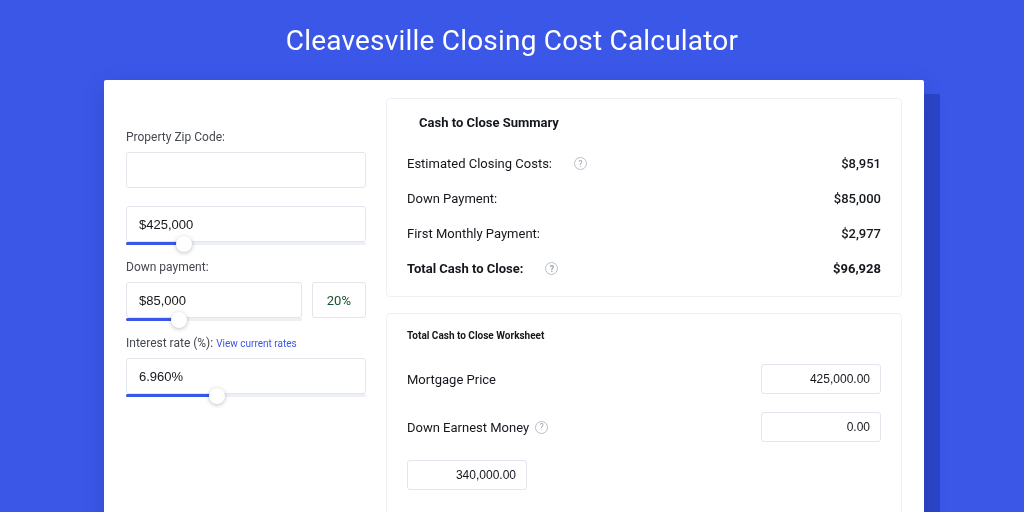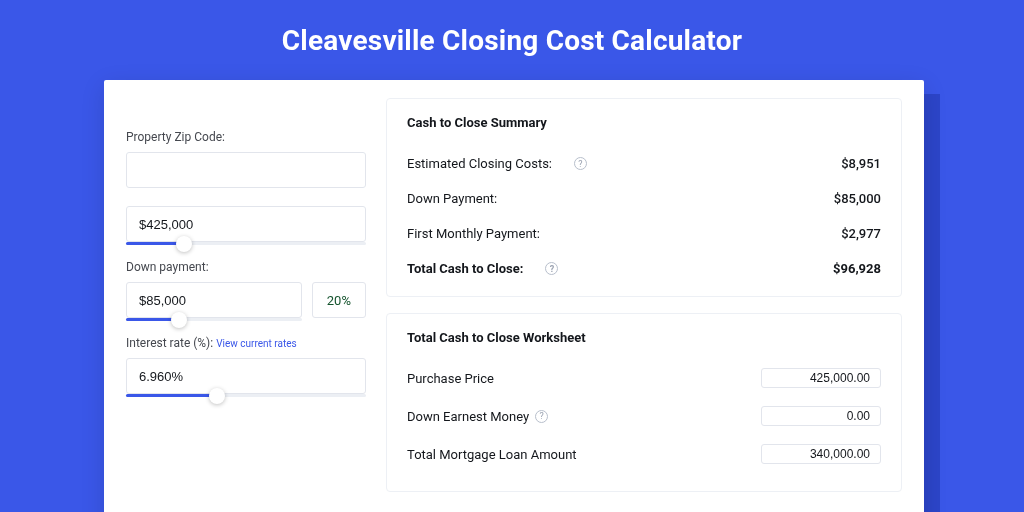--- a/index.html
+++ b/index.html
@@ -6,21 +6,21 @@
   html, body { width: 1024px; height: 512px; overflow: hidden; }
   body {
     font-family: -apple-system, BlinkMacSystemFont, "Segoe UI", Roboto, "Helvetica Neue", Arial, sans-serif;
     background: #3a57e8;
     color: #14171c;
   }
   .page-title {
     text-align: center;
     color: #fff;
     font-size: 28px;
-    font-weight: 700;
+    font-weight: 400;
     padding: 24px 0 20px 0;
     letter-spacing: 0.2px;
   }
   .shadow-card {
     position: absolute;
     left: 120px;
     top: 94px;
     width: 820px;
     height: 500px;
     background: #2c45c9;
@@ -122,20 +122,21 @@
     border: 1px solid #edf0f5;
     border-radius: 4px;
     background: #fff;
     padding: 16px 20px 10px 20px;
   }
   .panel-title {
     font-size: 13px;
     font-weight: 700;
     color: #14171c;
     margin-bottom: 16px;
+    margin-left: 12px;
   }
   .row {
     display: flex;
     justify-content: space-between;
     align-items: center;
     padding: 10px 0;
     font-size: 13px;
     color: #14171c;
   }
   .row .label { display: flex; align-items: center; gap: 22px; }
@@ -153,36 +154,36 @@
     justify-content: center;
     cursor: pointer;
   }
   .ws-panel {
     border: 1px solid #edf0f5;
     border-radius: 4px;
     background: #fff;
     padding: 16px 20px 0 20px;
   }
   .ws-title {
-    font-size: 13px;
+    font-size: 10px;
     font-weight: 700;
     margin-bottom: 14px;
   }
   .ws-row {
     display: flex;
     justify-content: space-between;
     align-items: center;
     padding: 9px 0;
     font-size: 13px;
     color: #14171c;
   }
   .ws-row .ws-label { display:flex; align-items:center; gap:6px; }
   .ws-value-input {
     width: 120px;
-    height: 20px;
+    height: 30px;
     border: 1px solid #e2e5ec;
     border-radius: 3px;
     background: #fff;
     text-align: right;
     padding: 0 10px;
     font-size: 12px;
     color: #14171c;
   }
 </style>
 </head>
@@ -273,37 +274,34 @@
           </div>
           <div class="value">$96,928</div>
         </div>
       </div>
 
       <div class="ws-panel">
         <div class="ws-title">Total Cash to Close Worksheet</div>
 
         <div class="ws-row">
           <div class="ws-label">
-            <span>Purchase Price</span>
+            <span>Mortgage Price</span>
           </div>
           <input class="ws-value-input" type="text" value="425,000.00" style="">
         </div>
 
         <div class="ws-row">
           <div class="ws-label">
             <span>Down Earnest Money</span>
             <span class="help-icon">?</span>
           </div>
           <input class="ws-value-input" type="text" value="0.00" style="">
         </div>
 
         <div class="ws-row">
-          <div class="ws-label">
-            <span>Total Mortgage Loan Amount</span>
-          </div>
           <input class="ws-value-input" type="text" value="340,000.00" style="">
         </div>
 
         <div class="ws-row">
           
           
         </div>
       </div>
 
     </div>

